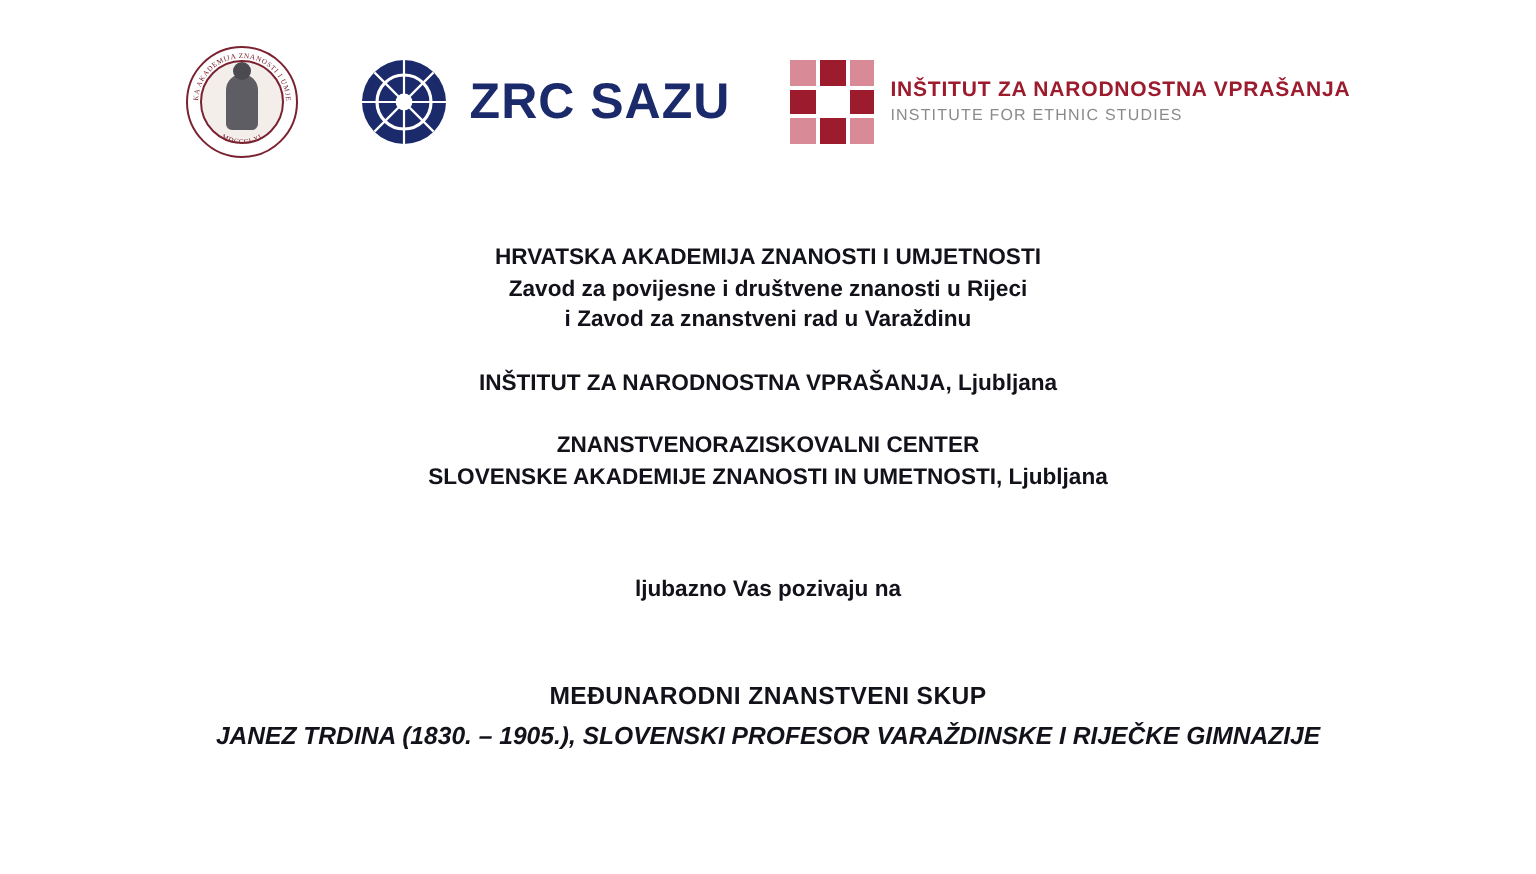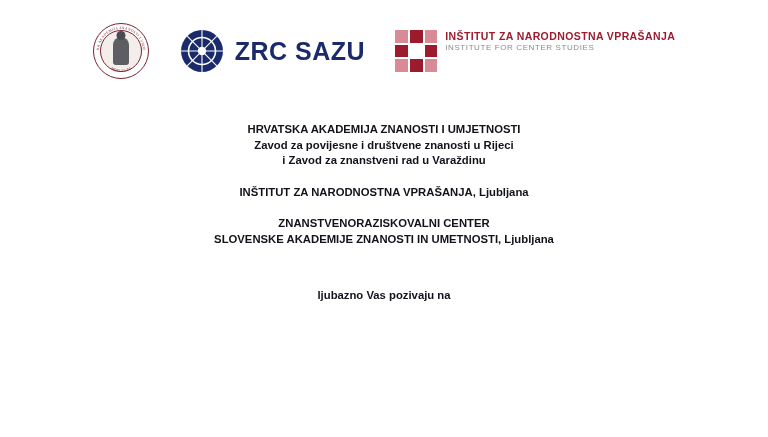--- a/index.html
+++ b/index.html
@@ -97,20 +97,21 @@
     font-size: 25px;
     font-weight: bold;
     color: #1b2a6b;
     letter-spacing: 0.5px;
     line-height: 1;
   }
 
   
   .inv-logo {
     display: flex;
+    align-items: center;
     gap: 8px;
   }
   .inv-mark {
     width: 42px;
     height: 42px;
     display: grid;
     grid-template-columns: repeat(3, 1fr);
     grid-template-rows: repeat(3, 1fr);
     gap: 2px;
   }
@@ -223,21 +224,21 @@
         <i class="light"></i>
         <i></i>
         <i class="blank"></i>
         <i></i>
         <i class="light"></i>
         <i></i>
         <i class="light"></i>
       </div>
       <div class="inv-text">
         <div class="l1">INŠTITUT ZA NARODNOSTNA VPRAŠANJA</div>
-        <div class="l2">INSTITUTE FOR CENTER STUDIES</div>
+        <div class="l2">INSTITUTE FOR ETHNIC STUDIES</div>
       </div>
     </div>
   </div>
 
   <div class="content">
 
     <div class="block g-hazu">
       <div class="line">HRVATSKA AKADEMIJA ZNANOSTI I UMJETNOSTI</div>
       <div class="line">Zavod za povijesne i društvene znanosti u Rijeci</div>
       <div class="line">i Zavod za znanstveni rad u Varaždinu</div>
@@ -247,15 +248,19 @@
       <div class="line">INŠTITUT ZA NARODNOSTNA VPRAŠANJA, Ljubljana</div>
     </div>
 
     <div class="block g-zrc">
       <div class="line">ZNANSTVENORAZISKOVALNI CENTER</div>
       <div class="line">SLOVENSKE AKADEMIJE ZNANOSTI IN UMETNOSTI, Ljubljana</div>
     </div>
 
     <div class="invite">ljubazno Vas pozivaju na</div>
 
+    <div class="event">
+      <div class="title">MEĐUNARODNI ZNANSTVENI SKUP</div>
+      <div class="subtitle">JANEZ TRDINA (1830. – 1905.), SLOVENSKI PROFESOR VARAŽDINSKE I RIJEČKE GIMNAZIJE</div>
+    </div>
 
   </div>
 </div>
 
 </body></html>

